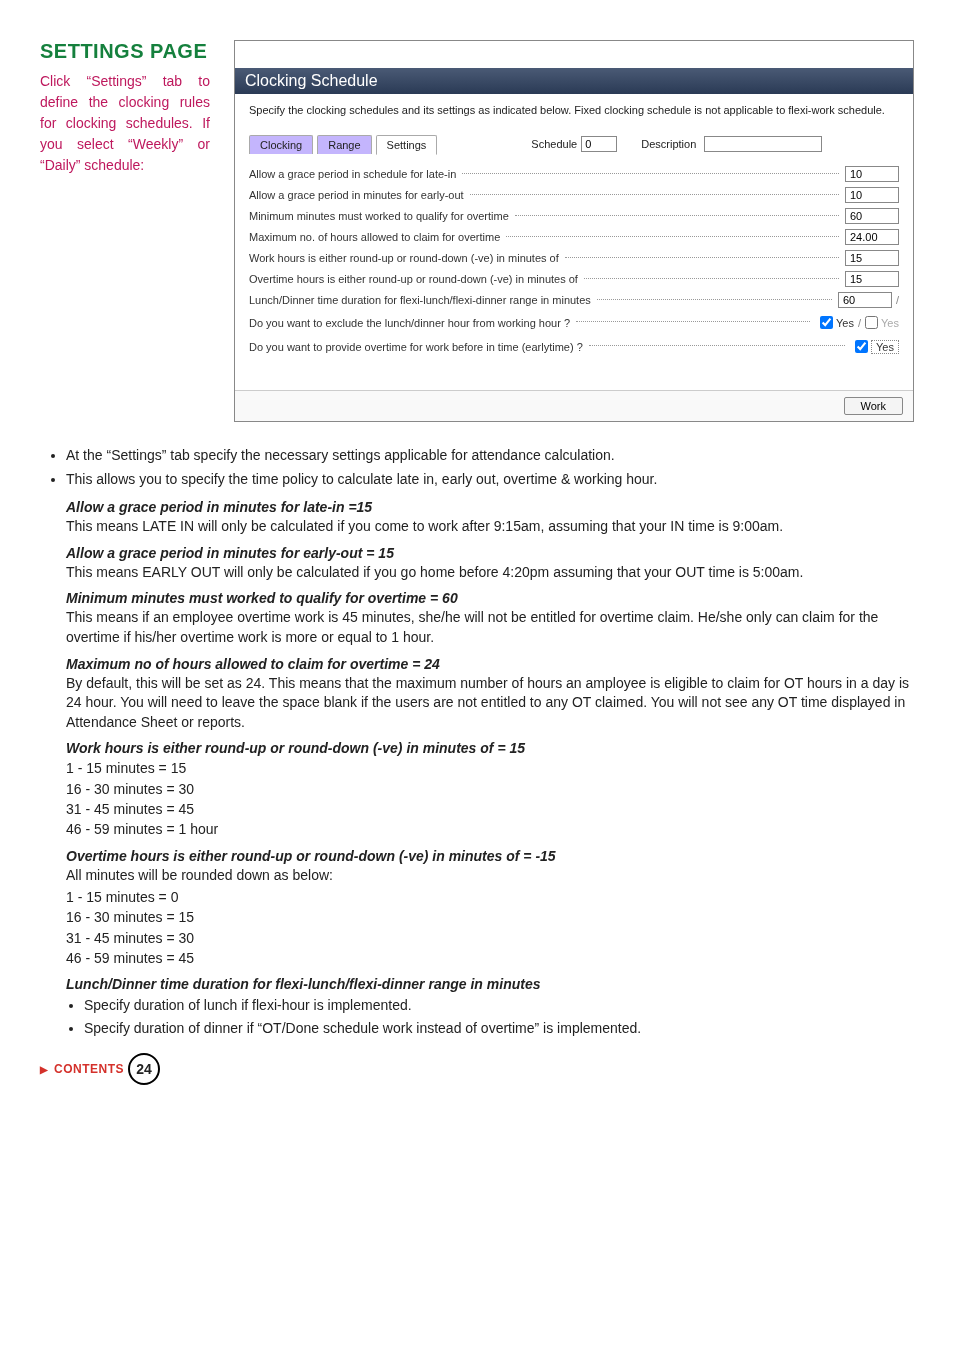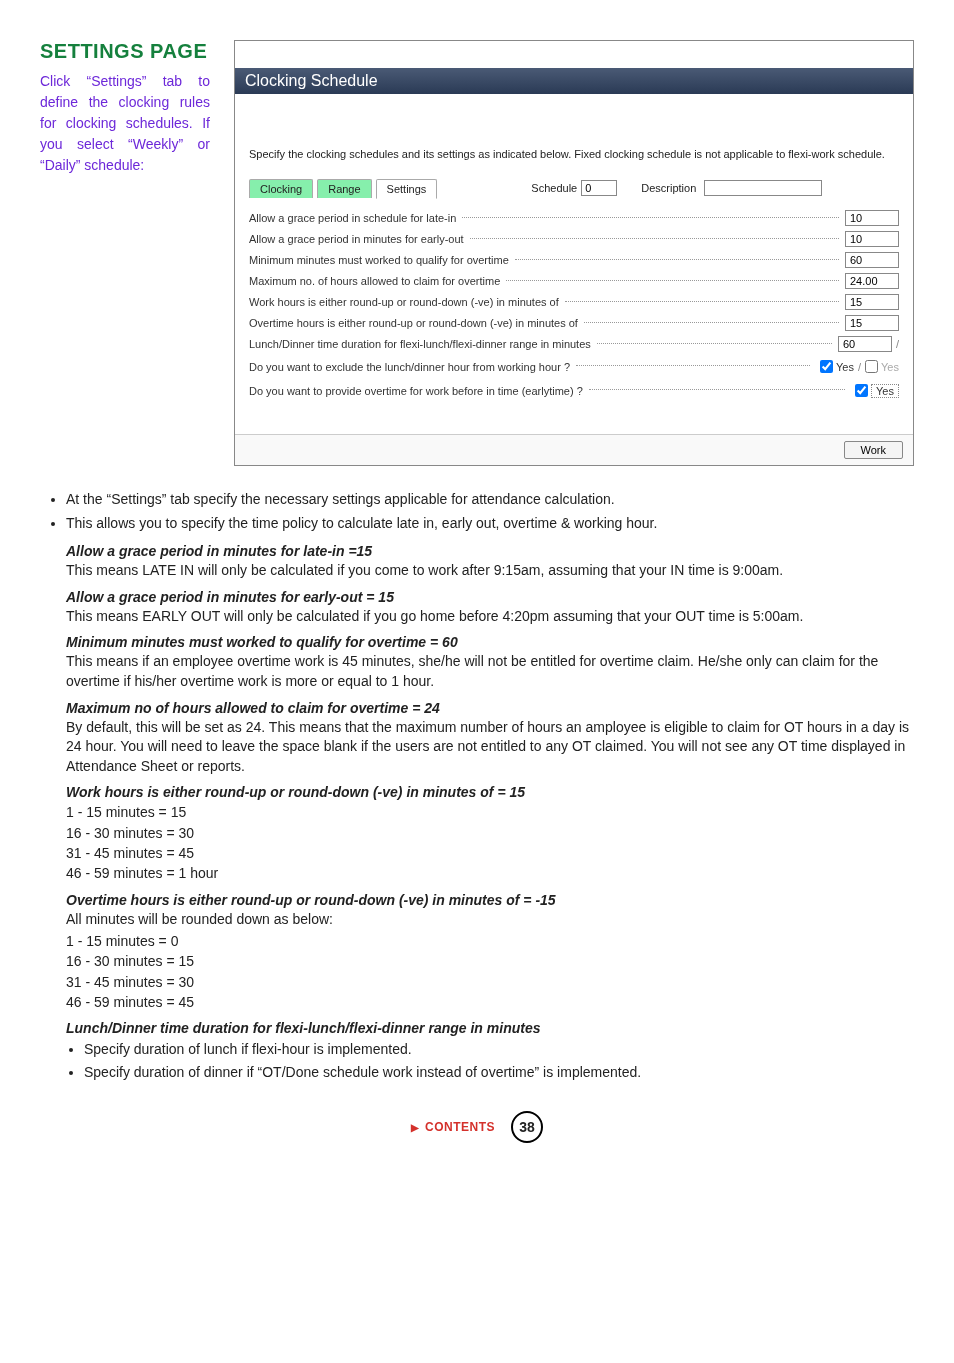--- a/index.html
+++ b/index.html
@@ -27,57 +27,56 @@
     font-weight: 700;
     font-size: 20px;
     letter-spacing: 0.5px;
     color: #15803d;
     margin: 0 0 8px 0;
   }
   .intro-text {
     font-size: 14px;
     line-height: 1.5;
     text-align: justify;
-    color: #6d28d9;
+    color: #be185d;
   }
   .screenshot-box {
     flex: 1;
     border: 1px solid #888;
     font-family: Tahoma, Arial, sans-serif;
     font-size: 11px;
     background: #fff;
   }
   .titlebar {
     background: linear-gradient(#4a5a75, #2a3a55);
     color: #fff;
     padding: 4px 10px;
     font-weight: normal;
     font-size: 16px;
     margin-top: 27px;
   }
   .panel-inner {
     padding: 10px 14px 6px 14px;
-    margin-top: 44px;
   }
   .specify-line {
     font-size: 11px;
     margin-bottom: 18px;
     color: #222;
   }
   .tab-row {
     display: flex;
     align-items: center;
     gap: 4px;
     margin-bottom: 12px;
   }
   .tab {
     padding: 3px 10px;
     border: 1px solid #aaa;
     border-bottom: none;
-    background: #86efac;
+    background: #c4b5fd;
     font-size: 11px;
     border-radius: 2px 2px 0 0;
     cursor: pointer;
   }
   .tab.active {
     background: #fff;
     border-bottom: 1px solid #fff;
     position: relative;
     top: 1px;
   }
@@ -151,25 +150,25 @@
   .section .body {
     line-height: 1.4;
   }
   .tight-lines { line-height: 1.45; margin-top: 2px;}
   .inner-bullets {
     margin: 4px 0 4px 0;
     padding-left: 18px;
   }
   .inner-bullets li { margin-bottom: 3px; line-height:1.4;}
   .footer {
-    margin-top: 28px;
-    display: flex;
-    justify-content: center;
+    margin-top: 14px;
+    display: flex;
+    justify-content: flex-start;
     align-items: center;
-    gap: 16px;
+    gap: 4px;
   }
   .footer .contents {
     font-size: 12px;
     font-weight: 700;
     color: #d4312b;
     letter-spacing: 0.5px;
   }
   .footer .arrow {
     color: #d4312b;
     font-size: 10px;
@@ -322,14 +321,14 @@
     <li>Specify duration of lunch if flexi-hour is implemented.</li>
     <li>Specify duration of dinner if “OT/Done schedule work instead of overtime” is implemented.</li>
   </ul>
 </div>
 
 <div class="footer">
   <span class="contents">
     <span class="arrow">▶</span>
     <span>CONTENTS</span>
   </span>
-  <span class="page-num">38</span>
+  <span class="page-num">24</span>
 </div>
 
 </body></html>

